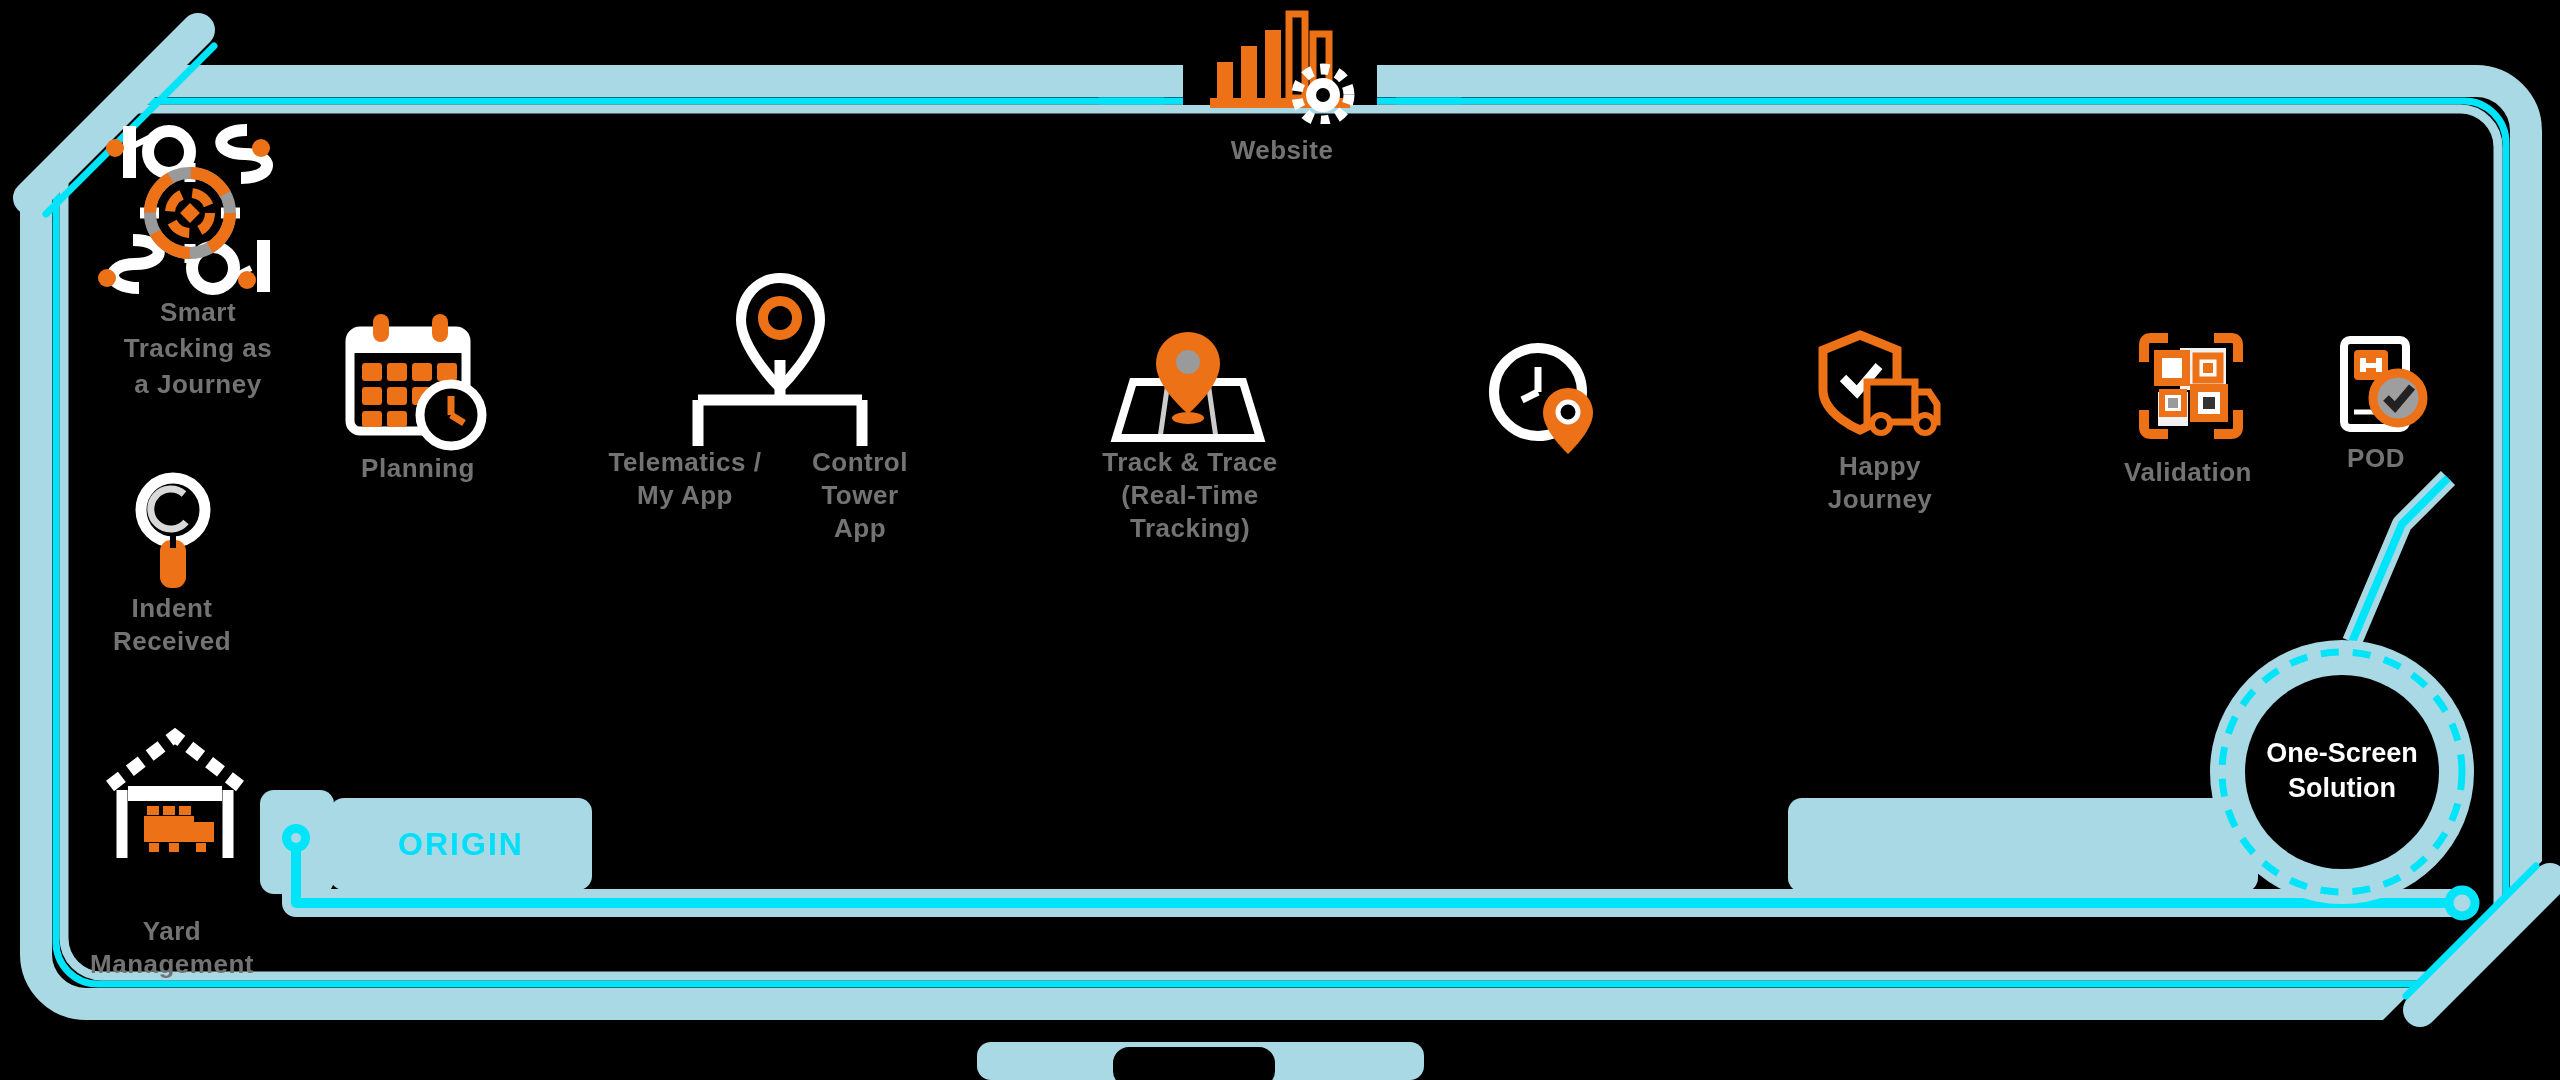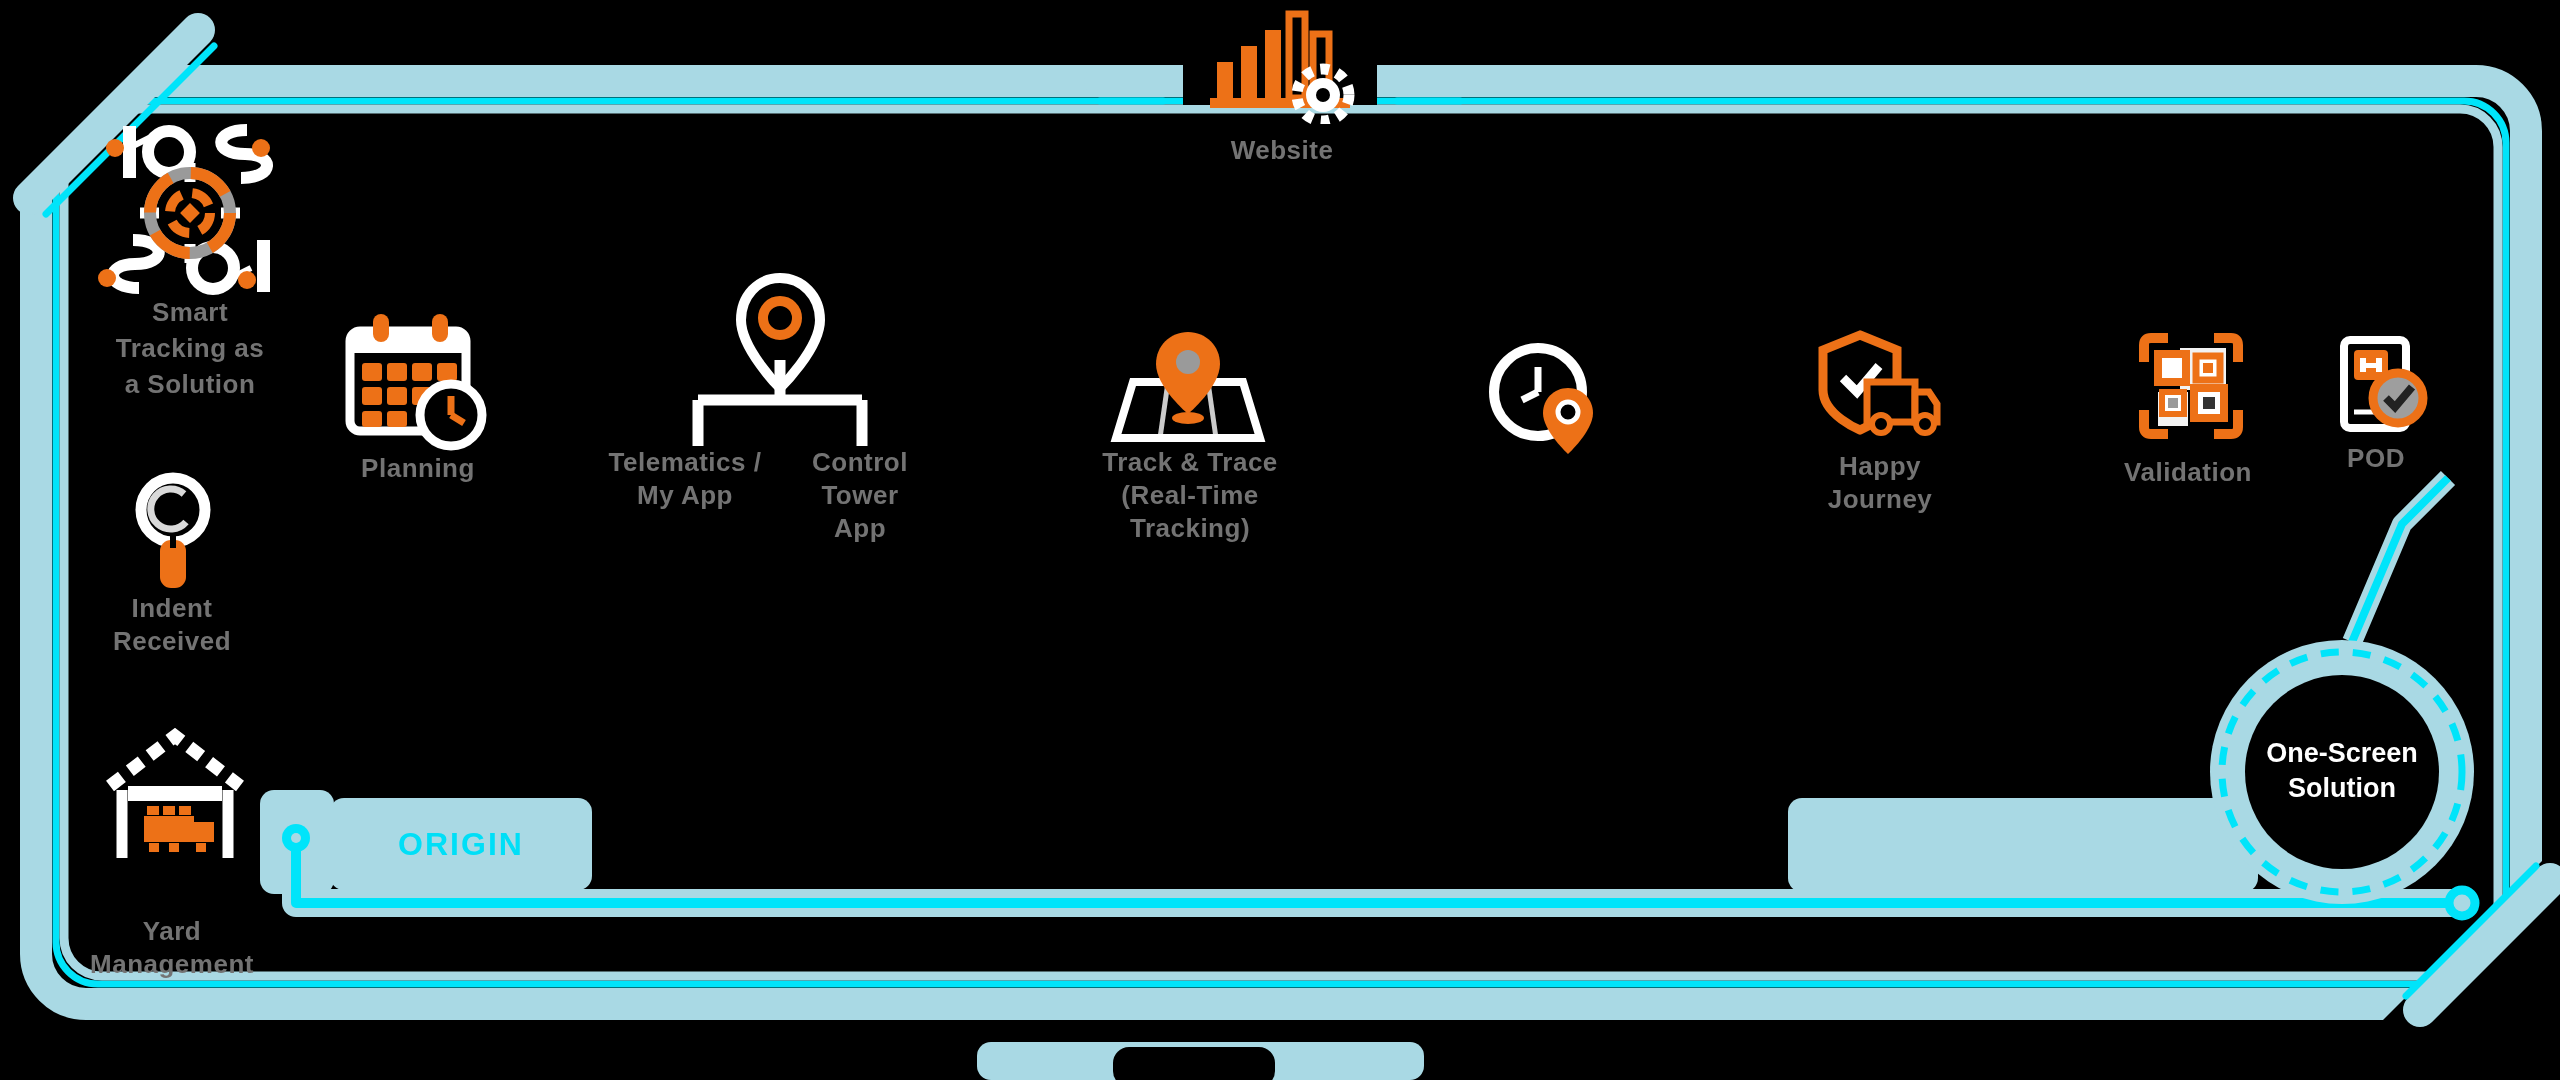--- a/index.html
+++ b/index.html
@@ -76,24 +76,24 @@
     <circle cx="95" cy="95" r="40" fill="none" stroke="#ed7117" stroke-width="12" stroke-dasharray="42 21"></circle>
     <circle cx="95" cy="95" r="20" fill="none" stroke="#ed7117" stroke-width="10" stroke-dasharray="21 11"></circle>
     <rect x="88" y="88" width="14" height="14" fill="#ed7117" transform="rotate(45 95 95)"></rect>
     <line x1="34" y1="30" x2="58" y2="18" stroke="#fff" stroke-width="6"></line>
     <line x1="132" y1="162" x2="156" y2="150" stroke="#fff" stroke-width="6"></line>
     <circle cx="20" cy="30" r="9" fill="#ed7117"></circle>
     <circle cx="166" cy="30" r="9" fill="#ed7117"></circle>
     <circle cx="12" cy="160" r="9" fill="#ed7117"></circle>
     <circle cx="152" cy="162" r="9" fill="#ed7117"></circle>
   </svg>
-  <div class="label" style="left:70px;top:294px;width:240px;line-height:36px">
+  <div class="label" style="left:78px;top:294px;width:240px;line-height:36px">
     <div>Smart</div>
     <div>Tracking as</div>
-    <div>a Solution</div>
+    <div>a Journey</div>
   </div>
 
   <svg class="icon" style="left:1205px;top:2px" width="150" height="122" viewBox="0 0 150 122">
     <rect x="5" y="96" width="140" height="10" fill="#ed7117"></rect>
     <rect x="12" y="60" width="16" height="36" fill="#ed7117"></rect>
     <rect x="36" y="44" width="16" height="52" fill="#ed7117"></rect>
     <rect x="60" y="28" width="16" height="68" fill="#ed7117"></rect>
     <rect x="84" y="12" width="16" height="84" fill="none" stroke="#ed7117" stroke-width="7"></rect>
     <rect x="108" y="32" width="16" height="64" fill="none" stroke="#ed7117" stroke-width="7"></rect>
     <circle cx="118" cy="93" r="26" fill="none" stroke="#fff" stroke-width="11" stroke-dasharray="9 8"></circle>

